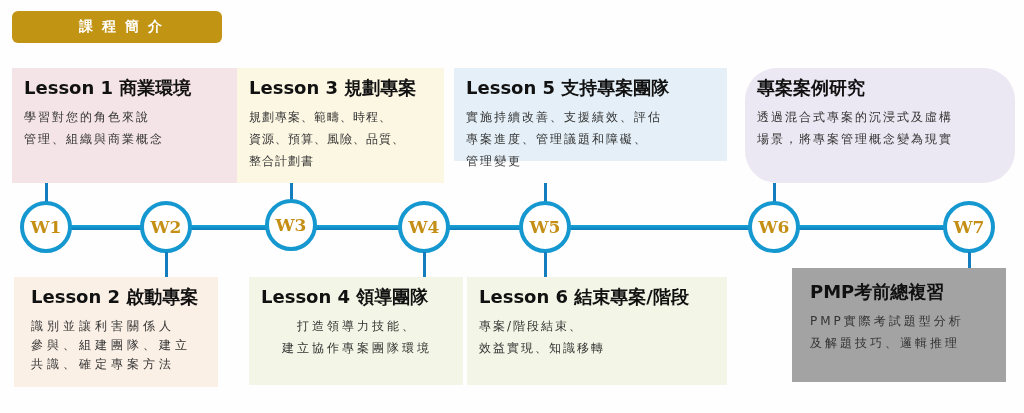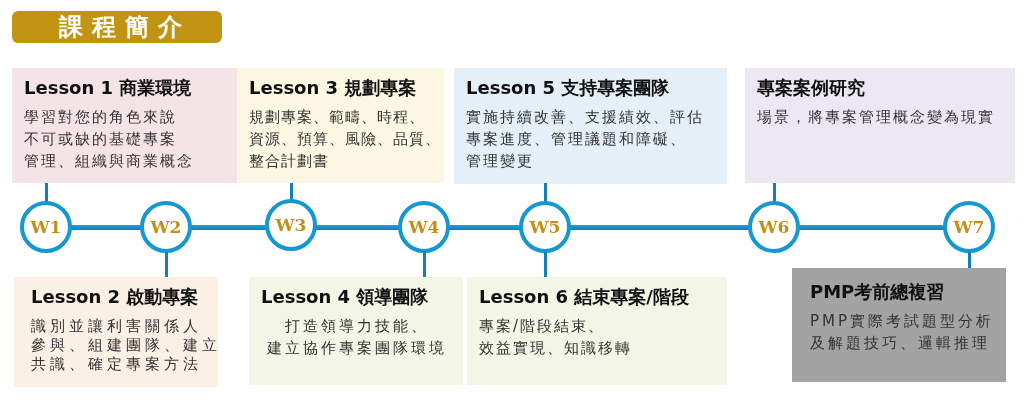--- a/index.html
+++ b/index.html
@@ -1,65 +1,65 @@
 <!DOCTYPE html>
 <html><head>
 <meta charset="utf-8">
 <style>
   html, body { margin:0; padding:0; }
   body { width:1024px; height:413px; background:#fefefe; position:relative; overflow:hidden;
          font-family:"DejaVu Sans", "Liberation Sans", sans-serif; }
   .header-badge { position:absolute; left:12px; top:11px; width:210px; height:32px; background:#c29414;
-         border-radius:6px; color:#fff; font-family:"DejaVu Serif", serif; font-weight:bold; font-size:24px;
+         border-radius:6px; color:#fff; font-family:"DejaVu Serif", serif; font-weight:bold; font-size:14px;
          display:flex; align-items:center; justify-content:center; letter-spacing:9px; padding-left:16px; box-sizing:border-box; }
   .card { position:absolute; box-sizing:border-box; padding:8px 10px 0 12px; }
   .card .title { font-family:"DejaVu Sans", sans-serif; font-size:18px; font-weight:bold; color:#111; white-space:nowrap; letter-spacing:0px; }
-  .card .desc { margin-top:6px; font-size:15px; line-height:22px; color:#333; letter-spacing:2px; }
+  .card .desc { margin-top:6px; font-size:12px; line-height:22px; color:#333; letter-spacing:2px; }
   .card .desc div { white-space:nowrap; }
   .timeline-line { position:absolute; left:46px; top:225px; width:924px; height:5px; background:linear-gradient(#1aa3d6,#0b7fbf); }
   .connector { position:absolute; width:3px; background:#137dbd; }
   .node { position:absolute; width:52px; height:52px; border-radius:50%; background:#fff; box-sizing:border-box;
           border:4px solid #1597cf; display:flex; align-items:center; justify-content:center;
           font-family:"DejaVu Serif", serif; font-weight:bold; font-size:17px; color:#c48f14; }
 </style>
 </head>
 <body>
 
 <div class="header-badge">課程簡介</div>
 
 <div class="card" style="left:12px;top:68px;width:230px;height:115px;background:#f5e4e7;">
   <div class="title">Lesson 1 商業環境</div>
   <div class="desc">
     <div>學習對您的角色來說</div>
-    <div>不可或缺的基礎專案</div>
     <div>管理、組織與商業概念</div>
   </div>
 </div>
 
 <div class="card" style="left:237px;top:68px;width:207px;height:115px;background:#fcf7e3;">
   <div class="title">Lesson 3 規劃專案</div>
   <div class="desc" style="letter-spacing:1px;">
     <div>規劃專案、範疇、時程、</div>
     <div>資源、預算、風險、品質、</div>
     <div>整合計劃書</div>
   </div>
 </div>
 
-<div class="card" style="left:454px;top:68px;width:273px;height:116px;background:#e4eff7;">
+<div class="card" style="left:454px;top:68px;width:273px;height:93px;background:#e4eff7;">
   <div class="title">Lesson 5 支持專案團隊</div>
   <div class="desc">
     <div>實施持續改善、支援績效、評估</div>
     <div>專案進度、管理議題和障礙、</div>
     <div>管理變更</div>
   </div>
 </div>
 
-<div class="card" style="left:745px;top:68px;width:270px;height:115px;background:#ece8f3;">
+<div class="card" style="left:745px;top:68px;width:270px;height:115px;background:#ece8f3;border-radius:32px;">
   <div class="title">專案案例研究</div>
   <div class="desc">
+    <div>透過混合式專案的沉浸式及虛構</div>
     <div>場景，將專案管理概念變為現實</div>
   </div>
 </div>
 
 <div class="connector" style="left:45px;top:183px;height:20px;"></div>
 <div class="connector" style="left:290px;top:183px;height:20px;"></div>
 <div class="connector" style="left:544px;top:183px;height:20px;"></div>
 <div class="connector" style="left:773px;top:183px;height:20px;"></div>
 
 <div class="timeline-line"></div>

